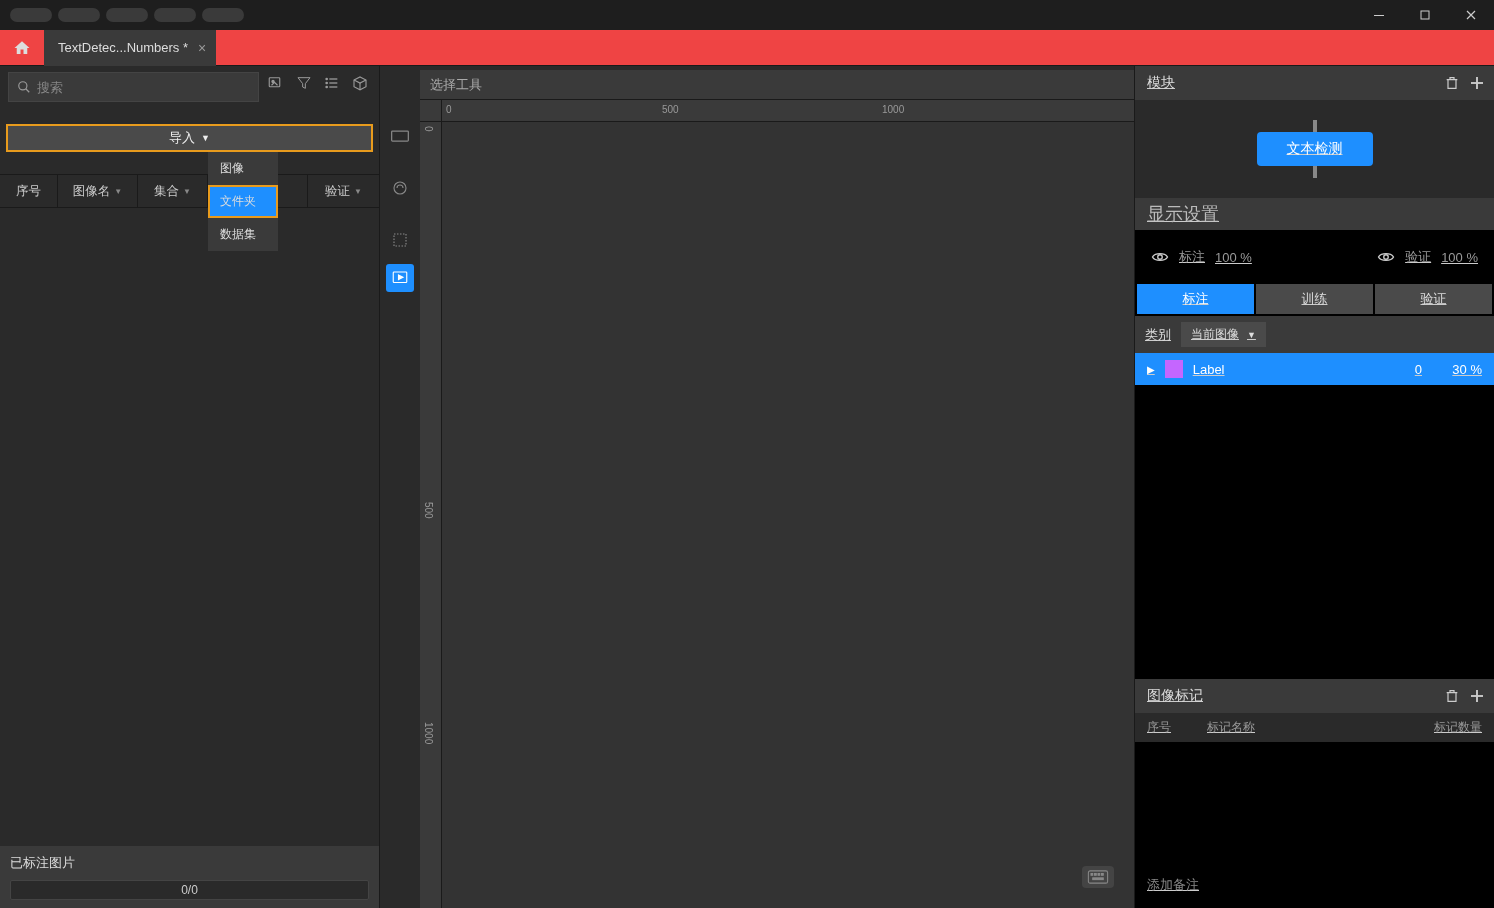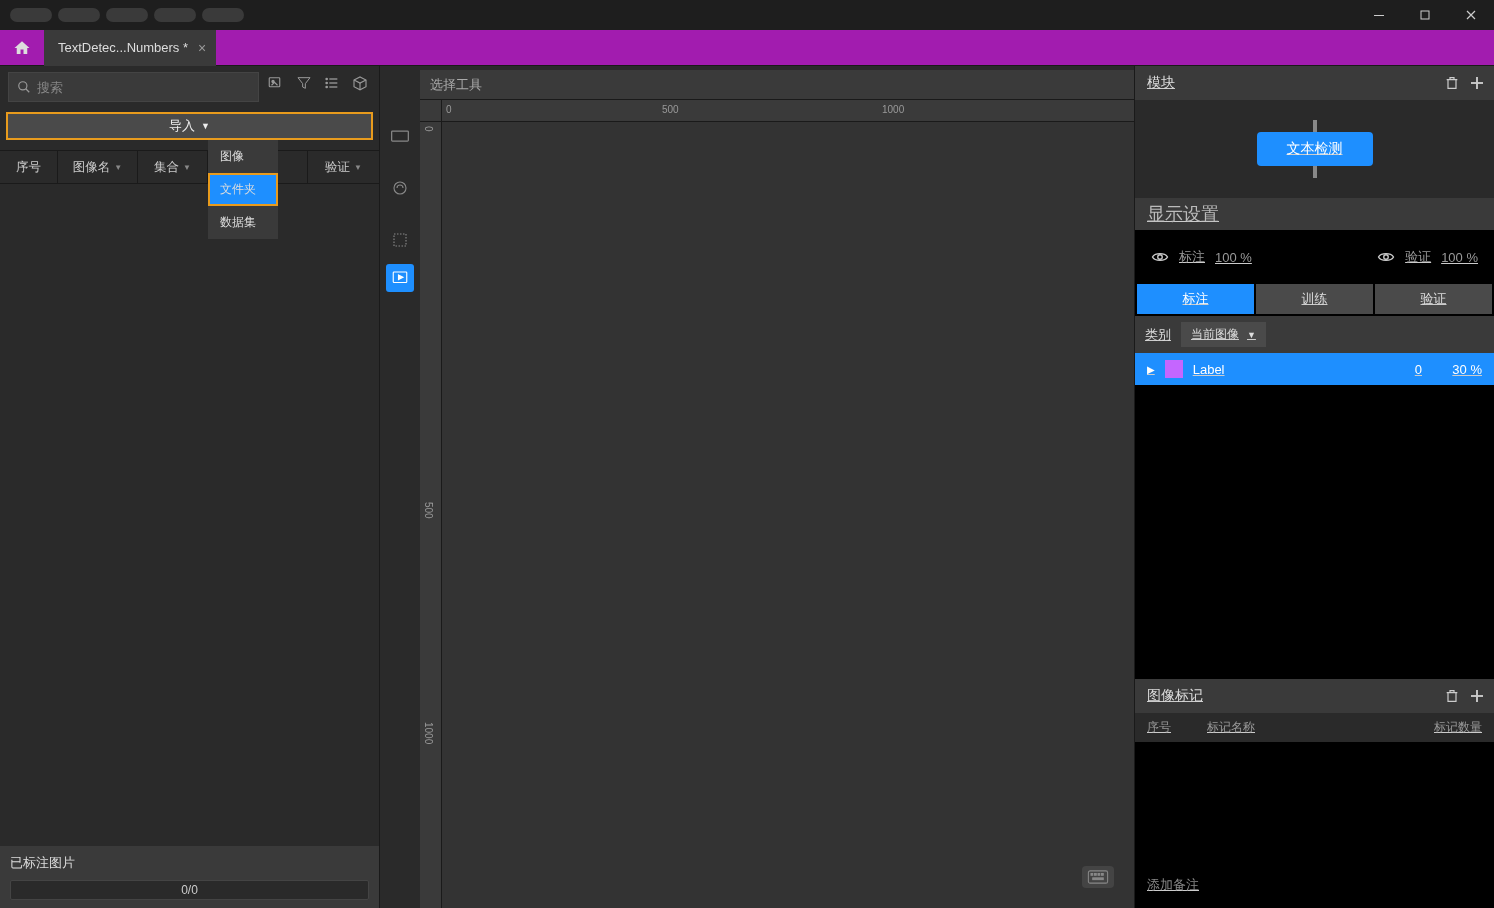--- a/index.html
+++ b/index.html
@@ -6,37 +6,37 @@
 body { background:#2a2a2a; color:#ccc; width:1494px; height:908px; overflow:hidden; font-size:13px; }
 
 
 .titlebar { height:30px; background:#1e1e1e; display:flex; align-items:center; justify-content:space-between; }
 .titlebar-left { display:flex; gap:6px; padding-left:10px; }
 .pill { width:42px; height:14px; background:#3a3a3a; border-radius:7px; }
 .titlebar-right { display:flex; }
 .win-btn { width:46px; height:30px; display:flex; align-items:center; justify-content:center; color:#ccc; font-size:14px; }
 
 
-.tabbar { height:36px; background:#a21caf; display:flex; align-items:center; border-bottom:1px solid #1a1a1a; }
+.tabbar { height:36px; background:#ef4444; display:flex; align-items:center; border-bottom:1px solid #1a1a1a; }
 .home-btn { width:44px; height:36px; display:flex; align-items:center; justify-content:center; }
 .tab { height:36px; background:#3a3a3a; display:flex; align-items:center; padding:0 10px 0 14px; gap:10px; color:#ddd; font-size:13px; }
 .tab-close { color:#999; font-size:14px; }
 
 
 .main { display:flex; height:842px; }
 
 
 .left-panel { width:380px; background:#2a2a2a; border-right:1px solid #1a1a1a; display:flex; flex-direction:column; }
 .search-row { display:flex; padding:6px 8px; gap:6px; }
 .search-box { flex:1; background:#3a3a3a; height:30px; display:flex; align-items:center; padding:0 8px; gap:6px; border:1px solid #444; }
 .search-input { background:transparent; border:none; color:#ccc; flex:1; outline:none; font-size:13px; }
 .search-input::placeholder { color:#888; }
 .icon-btn { width:22px; height:22px; display:flex; align-items:center; justify-content:center; color:#999; }
 
-.import-btn { margin:4px 6px; height:28px; background:#4a4a4a; border:2px solid #e89b1d; display:flex; align-items:center; justify-content:center; gap:6px; color:#eee; font-size:13px; position:relative; }
+.import-btn { margin:16px 6px; height:28px; background:#4a4a4a; border:2px solid #e89b1d; display:flex; align-items:center; justify-content:center; gap:6px; color:#eee; font-size:13px; position:relative; }
 .import-btn .caret { font-size:9px; }
 
 .dropdown { position:absolute; top:26px; left:200px; background:#3a3a3a; width:70px; z-index:10; }
 .dropdown-item { padding:8px 12px; color:#ddd; font-size:12px; }
 .dropdown-item.highlighted { background:#1e8fff; border:2px solid #e89b1d; padding:6px 10px; }
 
 .table-header { display:flex; height:34px; border-top:1px solid #1a1a1a; border-bottom:1px solid #1a1a1a; margin-top:6px; }
 .th { display:flex; align-items:center; justify-content:center; gap:4px; color:#ccc; font-size:12.5px; border-right:1px solid #1a1a1a; }
 .th:last-child { border-right:none; }
 .th .sort { font-size:8px; color:#888; }

